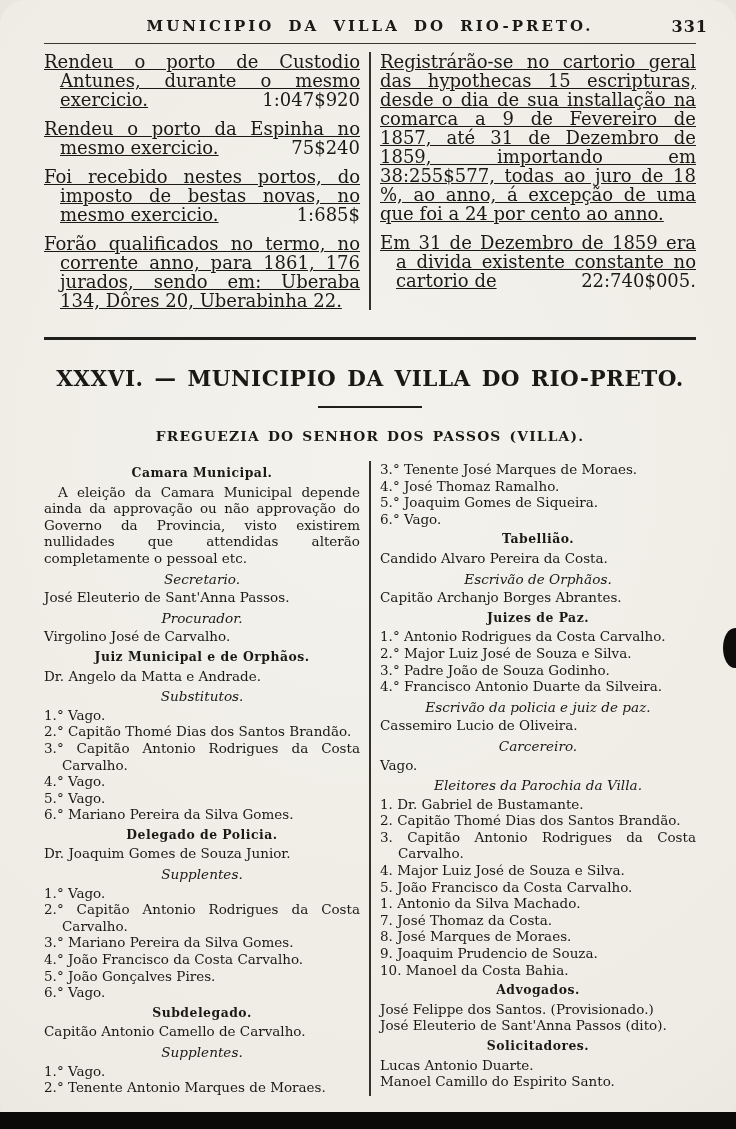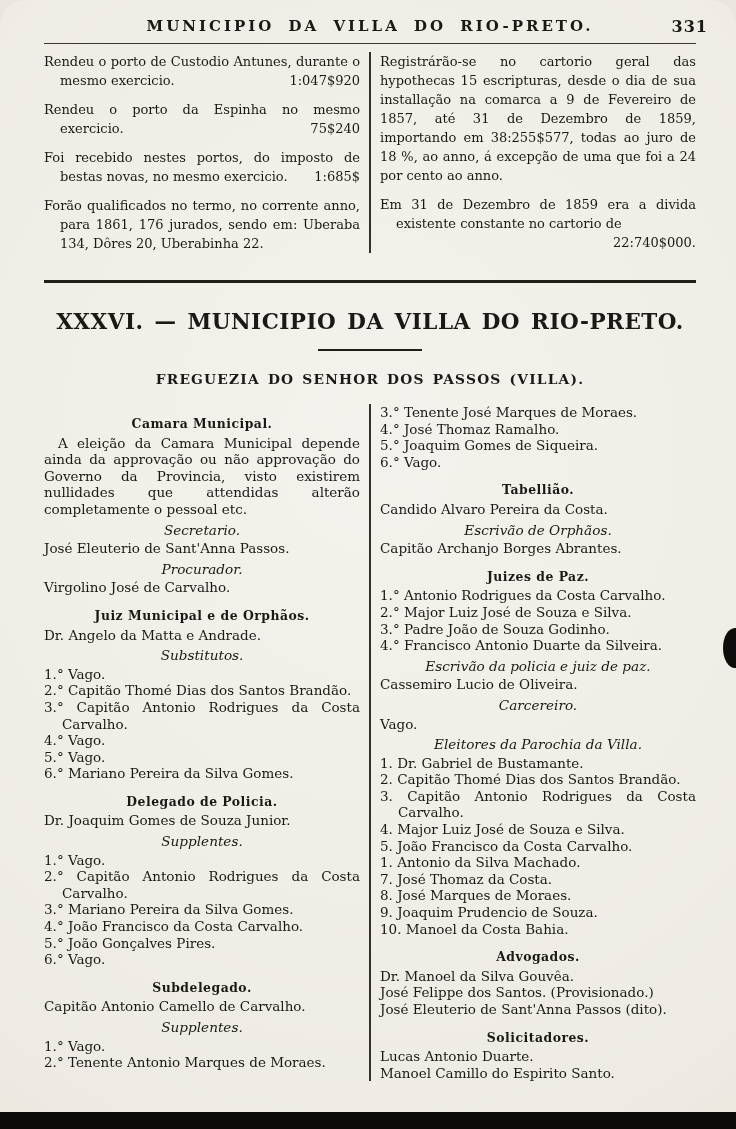--- a/index.html
+++ b/index.html
@@ -15,39 +15,39 @@
     border-radius:26px;
   }
   
   .running-head{position:relative;text-align:center;height:20px;}
   .head-title{font-weight:bold;font-size:15px;letter-spacing:3px;word-spacing:6px;}
   .page-num{position:absolute;right:-12px;top:1px;font-weight:bold;font-size:16px;letter-spacing:1px;}
   .head-rule{height:1px;background:#3a372f;margin-top:7px;}
 
   
   .cols{display:flex;align-items:stretch;}
-  .top-cols{margin-top:8px;font-size:13px;line-height:19px;}
+  .top-cols{margin-top:8px;font-size:18px;line-height:19px;text-decoration:underline;}
   .col{flex:1 1 0;min-width:0;text-align:justify;}
   .col-divider{width:2px;background:#34312a;margin:0 9px;}
   .t-item{margin-bottom:10px;}
   .t-item.hang{padding-left:16px;text-indent:-16px;}
   .t-item:last-child{margin-bottom:0;}
   .amount{float:right;font-style:normal;padding-left:8px;}
 
   
   .section-rule{height:3px;background:#211f1a;margin-top:27px;}
   .section-title{margin:26px 0 0;text-align:center;font-size:21.5px;font-weight:bold;letter-spacing:0.5px;word-spacing:3px;}
   .title-rule{width:104px;height:2px;background:#211f1a;margin:15px auto 0;}
   .section-subtitle{margin:20px 0 0;text-align:center;font-size:13.8px;font-weight:bold;letter-spacing:1.2px;word-spacing:2px;}
 
   
   .main-cols{margin-top:17px;font-size:13.5px;line-height:16.6px;}
   .entry{padding-left:18px;text-indent:-18px;text-align:justify;}
   .para{text-indent:14px;text-align:justify;margin-bottom:1px;}
-  .h-bold{text-align:center;font-weight:bold;font-size:12.4px;letter-spacing:0.5px;margin:12px 0 2px;text-indent:0;}
+  .h-bold{text-align:center;font-weight:bold;font-size:12.4px;letter-spacing:0.5px;margin:4px 0 2px;text-indent:0;}
   .h-italic{text-align:center;font-style:italic;font-size:13.6px;margin:4px 0 2px;text-indent:0;}
 
   
   .artifact-blob{
     position:absolute;right:0;top:628px;width:13px;height:40px;
     background:#0e0d0b;border-radius:12px 0 0 12px / 20px 0 0 20px;
   }
   .artifact-bottom{position:absolute;left:0;right:0;bottom:0;height:17px;background:#0b0a08;}
 </style>
 </head>
@@ -64,21 +64,21 @@
   <section class="cols top-cols">
     <div class="col" id="top-left">
         <div class="t-item hang"><span>Rendeu o porto de Custodio Antunes, durante o mesmo exercicio. </span><span class="amount">1:047$920</span></div>
         <div class="t-item hang"><span>Rendeu o porto da Espinha no mesmo exercicio. </span><span class="amount">75$240</span></div>
         <div class="t-item hang"><span>Foi recebido nestes portos, do imposto de bestas novas, no mesmo exercicio. </span><span class="amount">1:685$</span></div>
         <div class="t-item hang"><span>Forão qualificados no termo, no corrente anno, para 1861, 176 jurados, sendo em: Uberaba 134, Dôres 20, Uberabinha 22. </span></div>
       </div>
     <div class="col-divider"></div>
     <div class="col" id="top-right">
         <div class="t-item"><span>Registrárão-se no cartorio geral das hypothecas 15 escripturas, desde o dia de sua installação na comarca a 9 de Fevereiro de 1857, até 31 de Dezembro de 1859, importando em 38:255$577, todas ao juro de 18 %, ao anno, á excepção de uma que foi a 24 por cento ao anno. </span></div>
-        <div class="t-item hang"><span>Em 31 de Dezembro de 1859 era a divida existente constante no cartorio de </span><span class="amount">22:740$000.</span></div>
+        <div class="t-item hang"><span>Em 31 de Dezembro de 1859 era a divida existente constante no cartorio de </span><span class="amount">22:740$005.</span></div>
       </div>
   </section>
 
   <div class="section-rule"></div>
 
   <h1 class="section-title">XXXVI. — MUNICIPIO DA VILLA DO RIO-PRETO.</h1>
   <div class="title-rule"></div>
   <h2 class="section-subtitle">FREGUEZIA DO SENHOR DOS PASSOS (VILLA).</h2>
 
   <section class="cols main-cols">
@@ -137,21 +137,20 @@
         <div class="entry">2. Capitão Thomé Dias dos Santos Brandão.</div>
         <div class="entry">3. Capitão Antonio Rodrigues da Costa Carvalho.</div>
         <div class="entry">4. Major Luiz José de Souza e Silva.</div>
         <div class="entry">5. João Francisco da Costa Carvalho.</div>
         <div class="entry">1. Antonio da Silva Machado.</div>
         <div class="entry">7. José Thomaz da Costa.</div>
         <div class="entry">8. José Marques de Moraes.</div>
         <div class="entry">9. Joaquim Prudencio de Souza.</div>
         <div class="entry">10. Manoel da Costa Bahia.</div>
         <div class="h-bold">Advogados.</div>
-        <div class="entry">Dr. Manoel da Silva Gouvêa.</div>
         <div class="entry">José Felippe dos Santos. (Provisionado.)</div>
         <div class="entry">José Eleuterio de Sant'Anna Passos (dito).</div>
         <div class="h-bold">Solicitadores.</div>
         <div class="entry">Lucas Antonio Duarte.</div>
         <div class="entry">Manoel Camillo do Espirito Santo.</div>
       </div>
   </section>
 
   <div class="artifact-blob"></div>
   <div class="artifact-bottom"></div>

